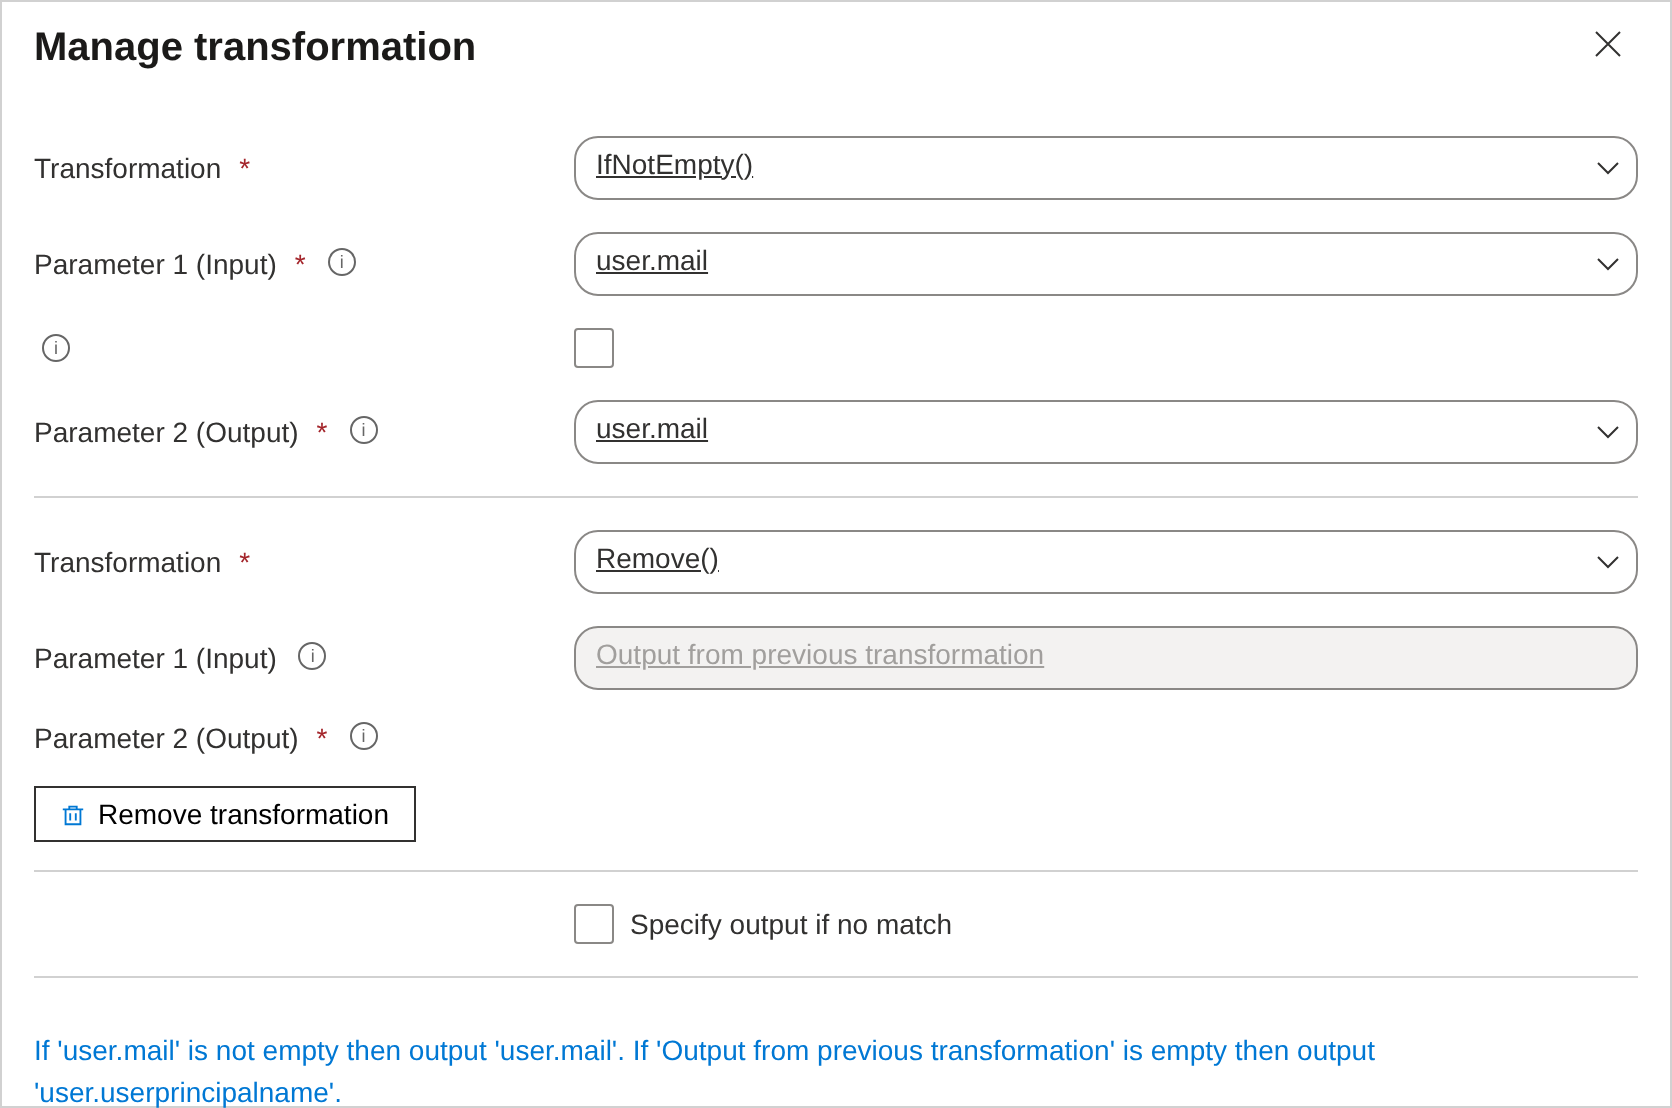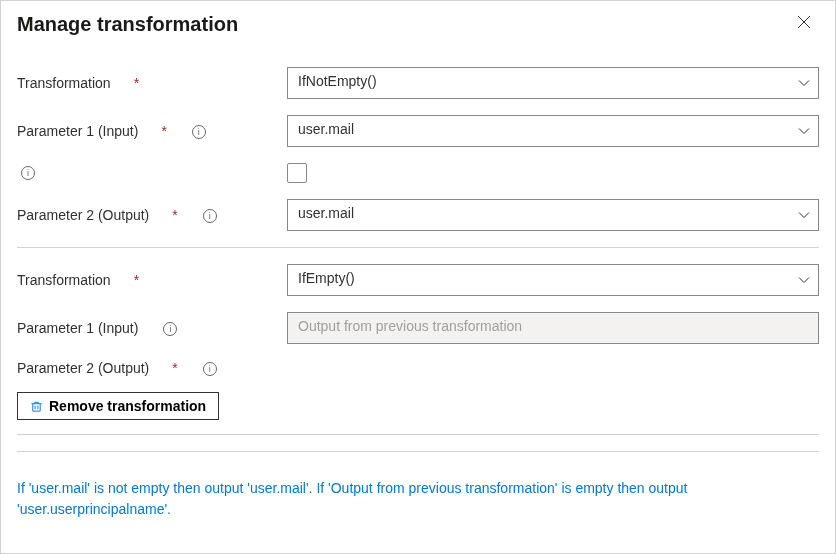--- a/index.html
+++ b/index.html
@@ -34,22 +34,22 @@
       color: #323130;
     }
     .form-row {
       display: flex;
       align-items: center;
       margin-bottom: 16px;
     }
     .label-col {
       width: 270px;
       display: flex;
-      align-items: flex-end;
-      gap: 21px;
+      align-items: flex-start;
+      gap: 7px;
     }
     .req {
       color: #a4262c;
       margin-left: 2px;
     }
     .info-icon {
       display: inline-flex;
       align-items: center;
       justify-content: center;
       width: 14px;
@@ -61,27 +61,28 @@
       color: #666;
       margin-left: 4px;
     }
     .field-col {
       flex: 1;
     }
     .select {
       width: 100%;
       height: 32px;
       border: 1px solid #8a8886;
-      border-radius: 0;
+      border-radius: 12px;
       padding: 0 28px 5px 10px;
       background: #fff;
       position: relative;
       display: flex;
       align-items: center;
       cursor: pointer;
+      text-decoration: underline;
     }
     .select.readonly {
       background: #f3f2f1;
       color: #a19f9d;
       cursor: default;
       text-align: right;
     }
     .chevron {
       position: absolute;
       right: 8px;
@@ -108,21 +109,21 @@
     }
     .btn {
       display: inline-flex;
       align-items: center;
       gap: 6px;
       height: 28px;
       padding: 0 12px;
       border: 1px solid #323130;
       background: #fff;
       font-size: 14px;
-      font-weight: 700;
+      font-weight: 400;
       cursor: pointer;
     }
     .trash-icon svg {
       width: 13px;
       height: 13px;
       display: block;
     }
     .specify-row {
       display: flex;
       align-items: center;
@@ -222,21 +223,21 @@
 
   <div class="divider"></div>
 
   <div class="form-row">
     <div class="label-col">
       <span>Transformation</span>
         <span class="req">*</span>
     </div>
     <div class="field-col">
       <div class="select">
-        <span>IfEmpty()</span>
+        <span>Remove()</span>
         <span class="chevron">
             <svg viewBox="0 0 12 12">
               <path d="M1 3.5 L6 8.5 L11 3.5" stroke="#323130" stroke-width="1" fill="none"></path>
             </svg>
           </span>
       </div>
     </div>
   </div>
 
   <div class="form-row">
@@ -265,18 +266,22 @@
           <svg viewBox="0 0 14 14">
             <path d="M3 4 L3 12 L11 12 L11 4 M1.5 4 L12.5 4 M5 4 L5 2.5 L9 2.5 L9 4 M5.5 6 L5.5 10 M8.5 6 L8.5 10" stroke="#0078d4" stroke-width="1" fill="none"></path>
           </svg>
         </span>
       <span>Remove transformation</span>
     </button>
   </div>
 
   <div class="divider"></div>
 
+  <div class="specify-row">
+    <div class="checkbox"></div>
+    <span>Specify output if no match</span>
+  </div>
 
   <div class="divider"></div>
 
   <div class="summary">If 'user.mail' is not empty then output 'user.mail'. If 'Output from previous transformation' is empty then output 'user.userprincipalname'.</div>
 
 </div>
 
 </body></html>

